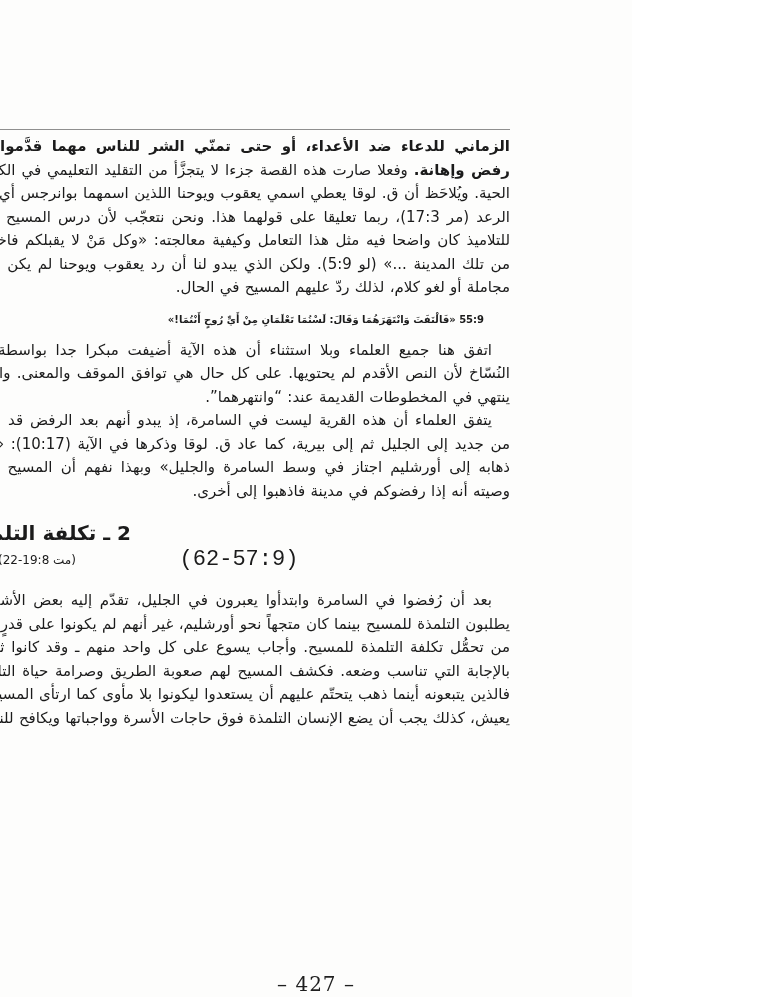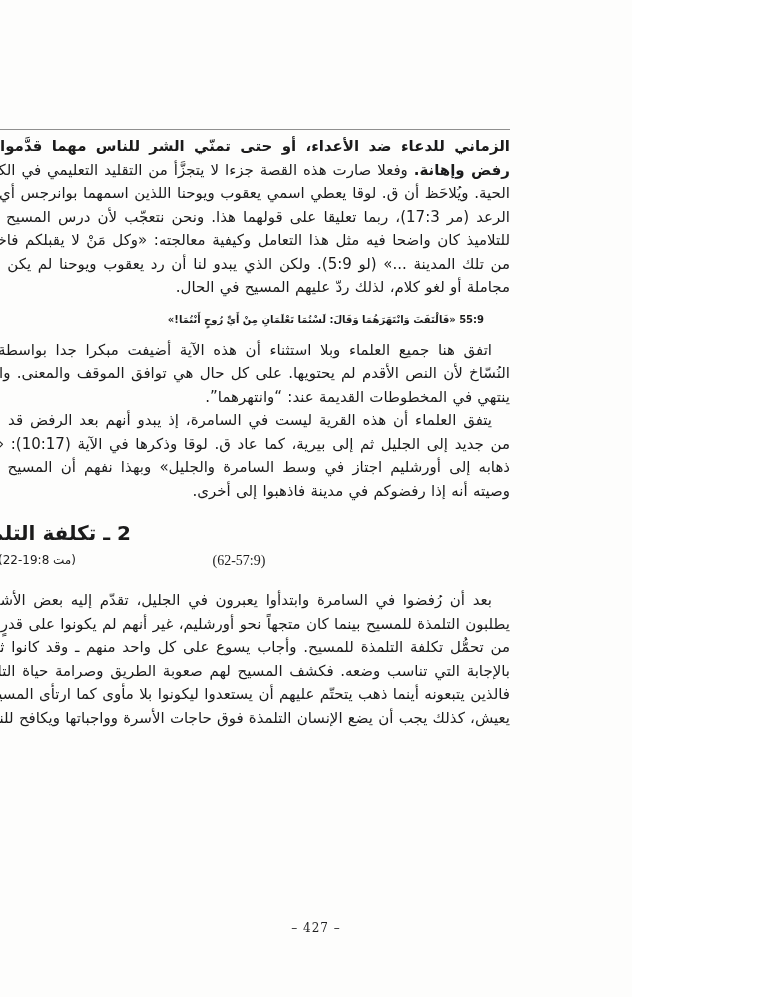--- a/index.html
+++ b/index.html
@@ -66,42 +66,42 @@
     text-align: left;
   }
   .refs {
     position: relative;
     text-align: center;
     margin: 0 0 12px;
     height: 26px;
     line-height: 26px;
   }
   .ref-main {
-    font-family: Liberation Serif, serif;
-    font-size: 14px;
+    font-family: Liberation Mono, monospace;
+    font-size: 22px;
     unicode-bidi: isolate;
   }
   .ref-side {
     position: absolute;
     left: 30px;
     top: 5px;
     font-size: 12px;
     line-height: 16px;
   }
   p.par.last {
     margin-top: 16px;
   }
   .page-number {
     position: absolute;
-    top: 921px;
+    top: 972px;
     left: 0;
     width: 100%;
     text-align: center;
     font-family: "DejaVu Serif", serif;
-    font-size: 12px;
+    font-size: 20px;
     letter-spacing: 1px;
     color: #1f1f1f;
     direction: ltr;
   }
 </style>
 </head>
 <body>
 
 <div class="page">
   <div class="text-block">

